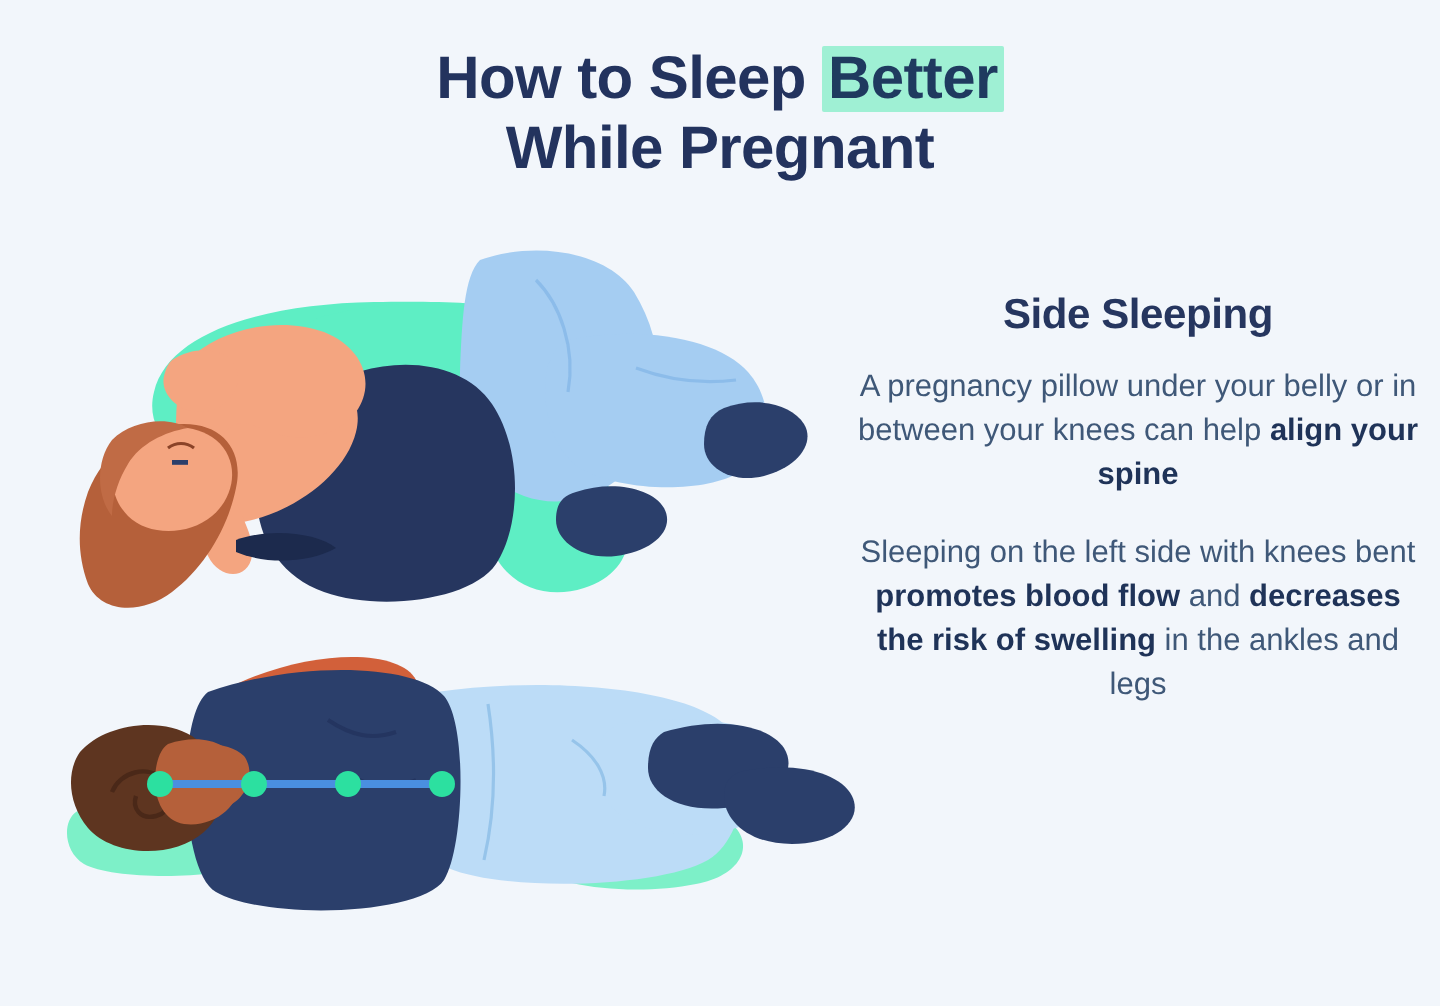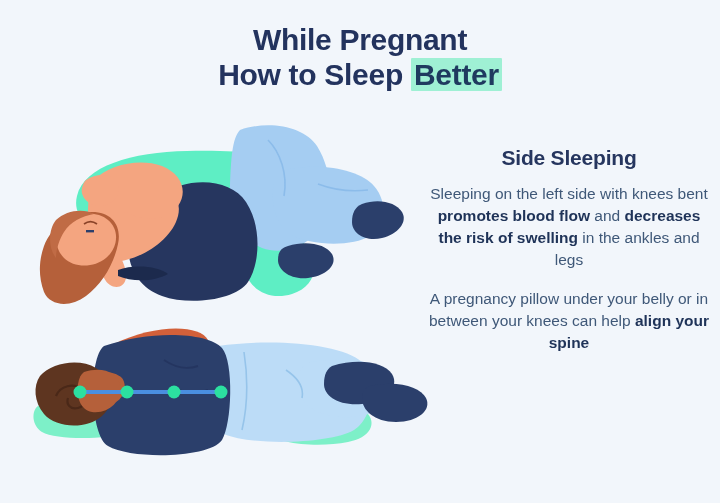--- a/index.html
+++ b/index.html
@@ -48,22 +48,22 @@
   
   .illus{position:absolute;}
   svg{display:block;overflow:visible;}
 </style>
 </head>
 <body>
 
 <div class="canvas">
 
   <div class="title-block">
+    <div class="title-line"><span>How to Sleep </span><span class="hl">Better</span></div>
     <div class="title-line">While Pregnant</div>
-    <div class="title-line"><span>How to Sleep </span><span class="hl">Better</span></div>
   </div>
 
   <div class="illus" style="left:22px;top:118px;">
     <svg width="400" height="190" viewBox="0 0 400 190">
 
       <path fill="#5eeec4" d="M55 78 C62 48 110 34 165 33 C225 32 252 36 258 48 C264 62 250 86 236 100 C215 120 150 128 100 120 C66 114 50 98 55 78 Z"></path>
 
       <path fill="#5eeec4" d="M140 40 C190 28 225 33 232 56 C240 82 216 114 180 124 C150 132 122 120 116 96 C110 70 118 47 140 40 Z"></path>
 
       <path fill="#5eeec4" d="M231 118 C248 106 276 112 288 133 C298 152 290 170 270 176 C248 183 228 172 223 153 C219 137 222 125 231 118 Z"></path>
@@ -132,18 +132,18 @@
       <circle cx="58" cy="92" r="6.5" fill="#2ce0a0"></circle>
       <circle cx="105" cy="92" r="6.5" fill="#2ce0a0"></circle>
       <circle cx="152" cy="92" r="6.5" fill="#2ce0a0"></circle>
       <circle cx="199" cy="92" r="6.5" fill="#2ce0a0"></circle>
     </svg>
   </div>
 
   <div class="right-col">
     <div class="sub-head">Side Sleeping</div>
 
+    <p class="para"><span>A pregnancy pillow under your belly or in between your knees can help </span><b>align your spine</b></p>
+
     <p class="para"><span>Sleeping on the left side with knees bent </span><b>promotes blood flow</b><span> and </span><b>decreases the risk of swelling</b><span> in the ankles and legs</span></p>
-
-    <p class="para"><span>A pregnancy pillow under your belly or in between your knees can help </span><b>align your spine</b></p>
   </div>
 
 </div>
 
 </body></html>

